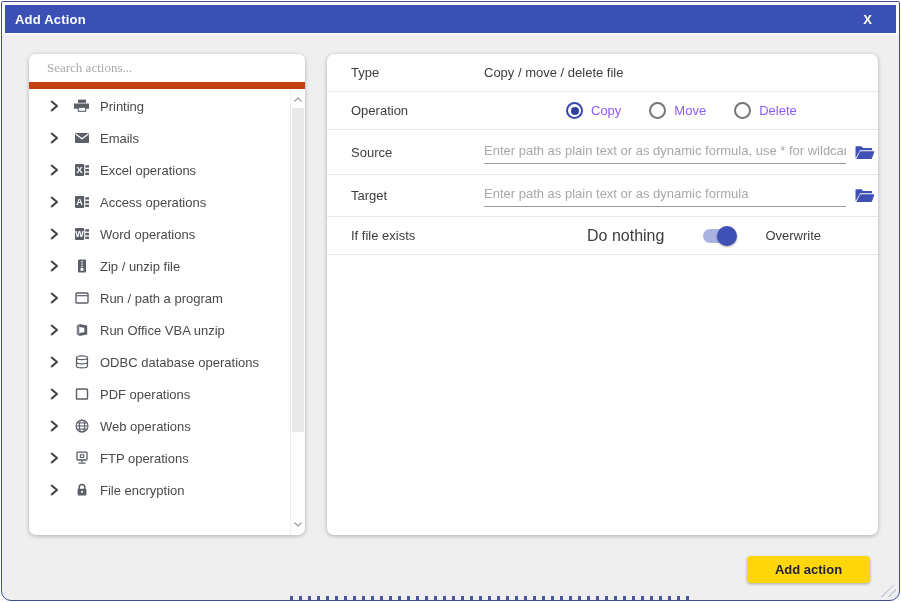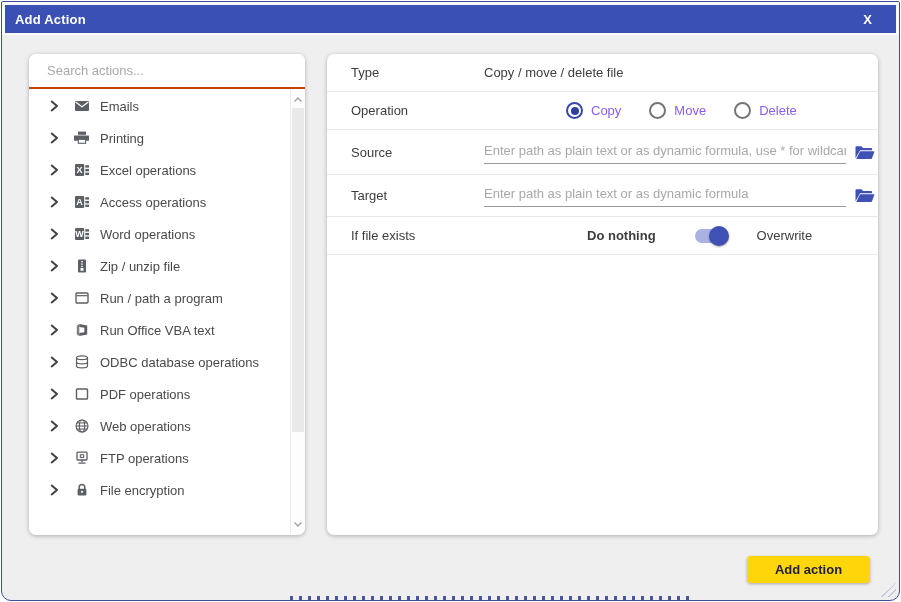--- a/index.html
+++ b/index.html
@@ -18,23 +18,23 @@
   }
   .titlebar .title { font-size:13px; font-weight:600; letter-spacing:.2px; }
   .titlebar .close { margin-left:auto; font-weight:700; font-size:13px; padding:2px 14px; cursor:pointer; }
 
   
   .left-panel {
     position:absolute; left:27px; top:52px; width:276px; height:481px;
     background:#fff; border-radius:7px; box-shadow:0 1px 4px rgba(0,0,0,.28);
   }
   .search-input {
-    width:100%; height:35px; border:none; border-bottom:2px solid #c2410c;
+    width:100%; height:35px; border:none; border-bottom:7px solid #c2410c;
     border-radius:7px 7px 0 0; padding:0 18px; font-size:13px; color:#444;
-    outline:none; font-family:Liberation Sans, sans-serif;
+    outline:none; font-family:Liberation Serif, serif;
   }
   .search-input::placeholder { color:#a9a9a9; }
   .cat-list { position:absolute; top:36px; left:0; right:15px; bottom:1px; overflow:hidden; }
   .cat-row { height:32px; display:flex; align-items:center; padding-left:17px; cursor:pointer; }
   .cat-row .chev { width:16px; height:16px; flex:none; }
   .cat-row .cicon { width:16px; height:16px; flex:none; margin-left:12px; }
   .cat-row .clabel { margin-left:10px; font-size:13px; color:#4a4a4a; white-space:nowrap; }
   .cat-row svg { display:block; width:100%; height:100%; }
 
   .scrollbar {
@@ -67,21 +67,21 @@
 
   .path-input {
     width:362px; border:none; border-bottom:1px solid #9a9a9a; outline:none;
     font-size:13px; color:#444; padding:2px 0 5px; background:transparent;
     font-family:"Liberation Sans", sans-serif;
   }
   .path-input::placeholder { color:#a8a8a8; }
   .folder-btn { margin-left:8px; width:23px; height:17px; cursor:pointer; flex:none; }
   .folder-btn svg { display:block; width:100%; height:100%; }
 
-  .exists-left { margin-left:85px; font-size:13px; color:#3d3d3d;font-weight:bold; }
+  .exists-left { margin-left:85px; font-size:16px; color:#3d3d3d; }
   .toggle { position:relative; width:36px; height:20px; margin:0 10px 0 19px; cursor:pointer; flex:none; }
   .toggle .track { position:absolute; left:2px; top:3px; width:32px; height:14px; border-radius:7px; background:#a9b2e1; }
   .toggle .knob { position:absolute; right:0; top:0; width:20px; height:20px; border-radius:50%; background:var(--accent,#3f51b5); box-shadow:0 1px 2px rgba(0,0,0,.35); }
   .exists-right { font-size:13px; color:#3d3d3d; }
 
   
   .add-btn {
     position:absolute; right:29px; top:554px; width:123px; height:27px;
     background:var(--button-yellow,#ffd60a); border:none; border-radius:4px;
     font-size:13px; font-weight:700; color:#22223f; cursor:pointer;
@@ -112,40 +112,40 @@
     <input class="search-input" type="text" placeholder="Search actions..." style="">
     <div class="cat-list" id="cat-list">
         <div class="cat-row">
           <span class="chev">
             <svg viewBox="0 0 16 16" fill="none" stroke="#3f3f3f" stroke-width="2" stroke-linecap="round" stroke-linejoin="round">
               <path d="M5.7 3.6L11 8l-5.3 4.4"></path>
             </svg>
           </span>
           <span class="cicon">
             <svg viewBox="0 0 16 16">
-              <rect x="1" y="3" width="14" height="10" rx="1" fill="#5b5f66"></rect>
-              <path d="M1.6 3.9L8 8.7l6.4-4.8" stroke="#fff" stroke-width="1.2" fill="none"></path>
-            </svg>
-          </span>
-          <span class="clabel">Emails</span>
-        </div>
-        <div class="cat-row">
-          <span class="chev">
-            <svg viewBox="0 0 16 16" fill="none" stroke="#3f3f3f" stroke-width="2" stroke-linecap="round" stroke-linejoin="round">
-              <path d="M5.7 3.6L11 8l-5.3 4.4"></path>
-            </svg>
-          </span>
-          <span class="cicon">
-            <svg viewBox="0 0 16 16">
               <rect x="4" y="1.6" width="8" height="3.2" fill="#5b5f66"></rect>
               <path fill="#5b5f66" d="M1.5 5.4h13c.3 0 .5.2.5.5v4.8h-15V5.9c0-.3.2-.5.5-.5z"></path>
               <rect x="4.3" y="9.3" width="7.4" height="4" fill="#fff" stroke="#5b5f66" stroke-width="1.1"></rect>
             </svg>
           </span>
           <span class="clabel">Printing</span>
+        </div>
+        <div class="cat-row">
+          <span class="chev">
+            <svg viewBox="0 0 16 16" fill="none" stroke="#3f3f3f" stroke-width="2" stroke-linecap="round" stroke-linejoin="round">
+              <path d="M5.7 3.6L11 8l-5.3 4.4"></path>
+            </svg>
+          </span>
+          <span class="cicon">
+            <svg viewBox="0 0 16 16">
+              <rect x="1" y="3" width="14" height="10" rx="1" fill="#5b5f66"></rect>
+              <path d="M1.6 3.9L8 8.7l6.4-4.8" stroke="#fff" stroke-width="1.2" fill="none"></path>
+            </svg>
+          </span>
+          <span class="clabel">Emails</span>
         </div>
         <div class="cat-row">
           <span class="chev">
             <svg viewBox="0 0 16 16" fill="none" stroke="#3f3f3f" stroke-width="2" stroke-linecap="round" stroke-linejoin="round">
               <path d="M5.7 3.6L11 8l-5.3 4.4"></path>
             </svg>
           </span>
           <span class="cicon">
             <svg viewBox="0 0 16 16">
               <rect x="1" y="2" width="9.2" height="12" rx="1" fill="#5b5f66"></rect>
@@ -235,21 +235,21 @@
             <svg viewBox="0 0 16 16" fill="none" stroke="#3f3f3f" stroke-width="2" stroke-linecap="round" stroke-linejoin="round">
               <path d="M5.7 3.6L11 8l-5.3 4.4"></path>
             </svg>
           </span>
           <span class="cicon">
             <svg viewBox="0 0 16 16">
               <path fill="#5b5f66" d="M5.3 2.1L13.2 3.5v9l-7.9 1.4v-3l5-.7V5.8l-5-.7z"></path>
               <path fill="#5b5f66" opacity=".8" d="M5.3 2.1L2.8 3.4v9.2l2.5 1.3z"></path>
             </svg>
           </span>
-          <span class="clabel">Run Office VBA text</span>
+          <span class="clabel">Run Office VBA unzip</span>
         </div>
         <div class="cat-row">
           <span class="chev">
             <svg viewBox="0 0 16 16" fill="none" stroke="#3f3f3f" stroke-width="2" stroke-linecap="round" stroke-linejoin="round">
               <path d="M5.7 3.6L11 8l-5.3 4.4"></path>
             </svg>
           </span>
           <span class="cicon">
             <svg viewBox="0 0 16 16" fill="none" stroke="#5b5f66" stroke-width="1.2">
               <ellipse cx="8" cy="3.8" rx="5.5" ry="1.9"></ellipse>

